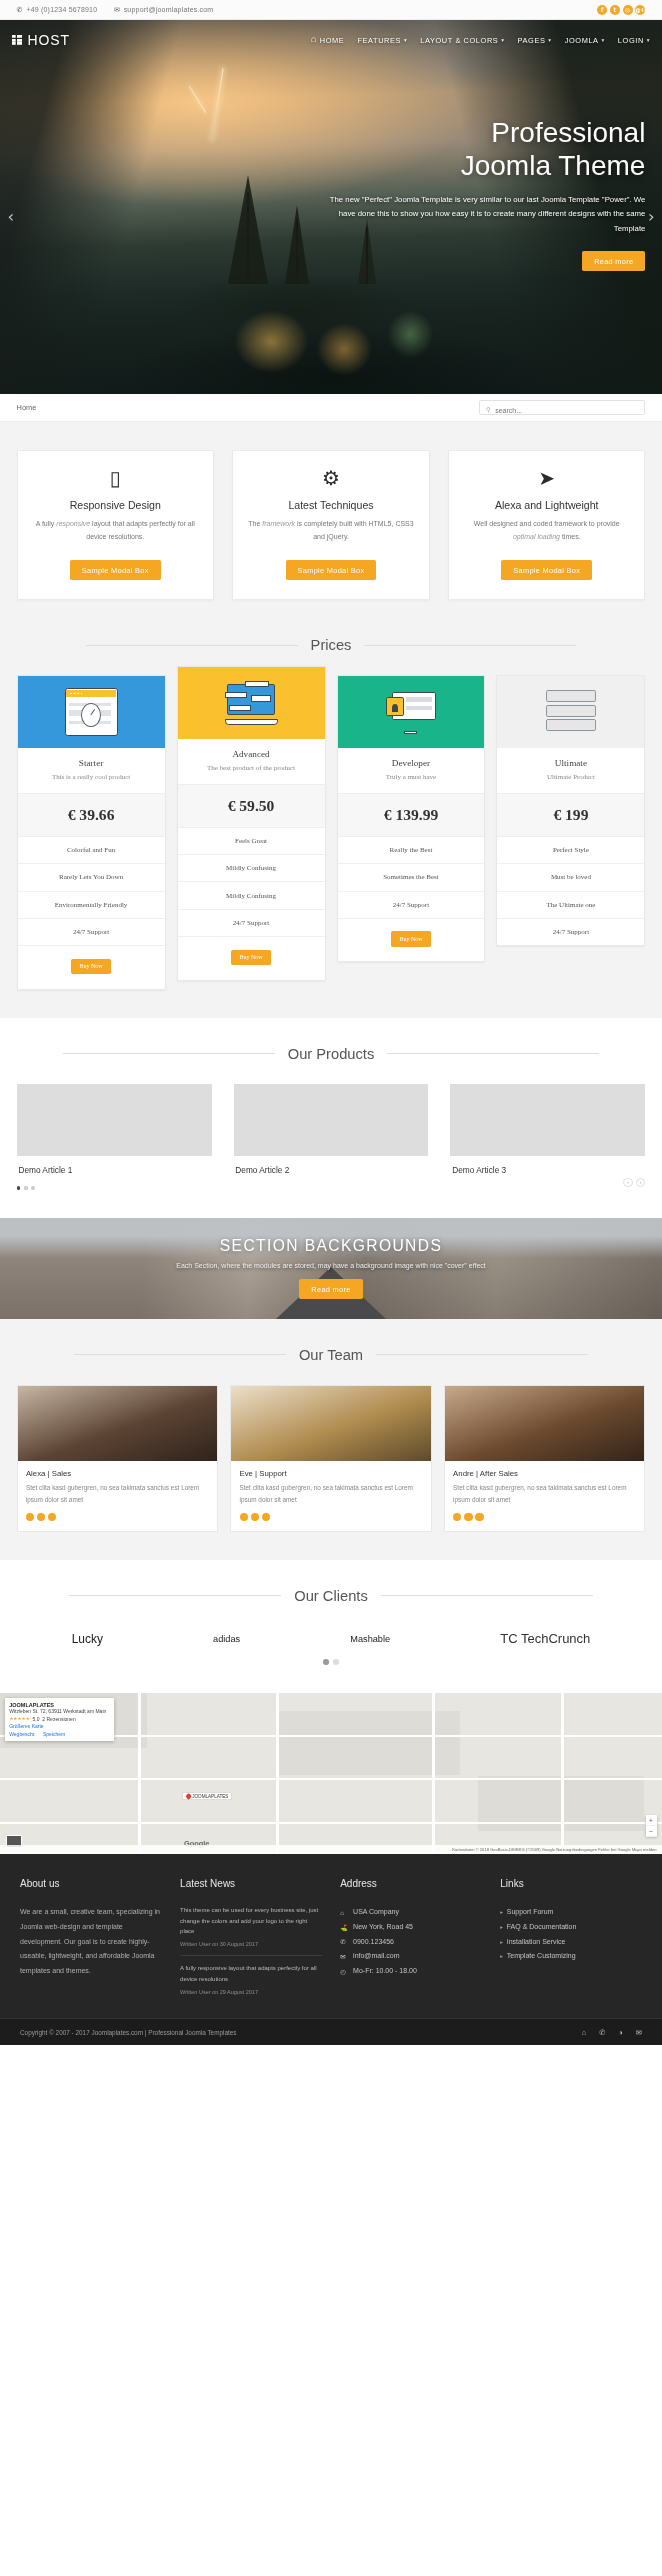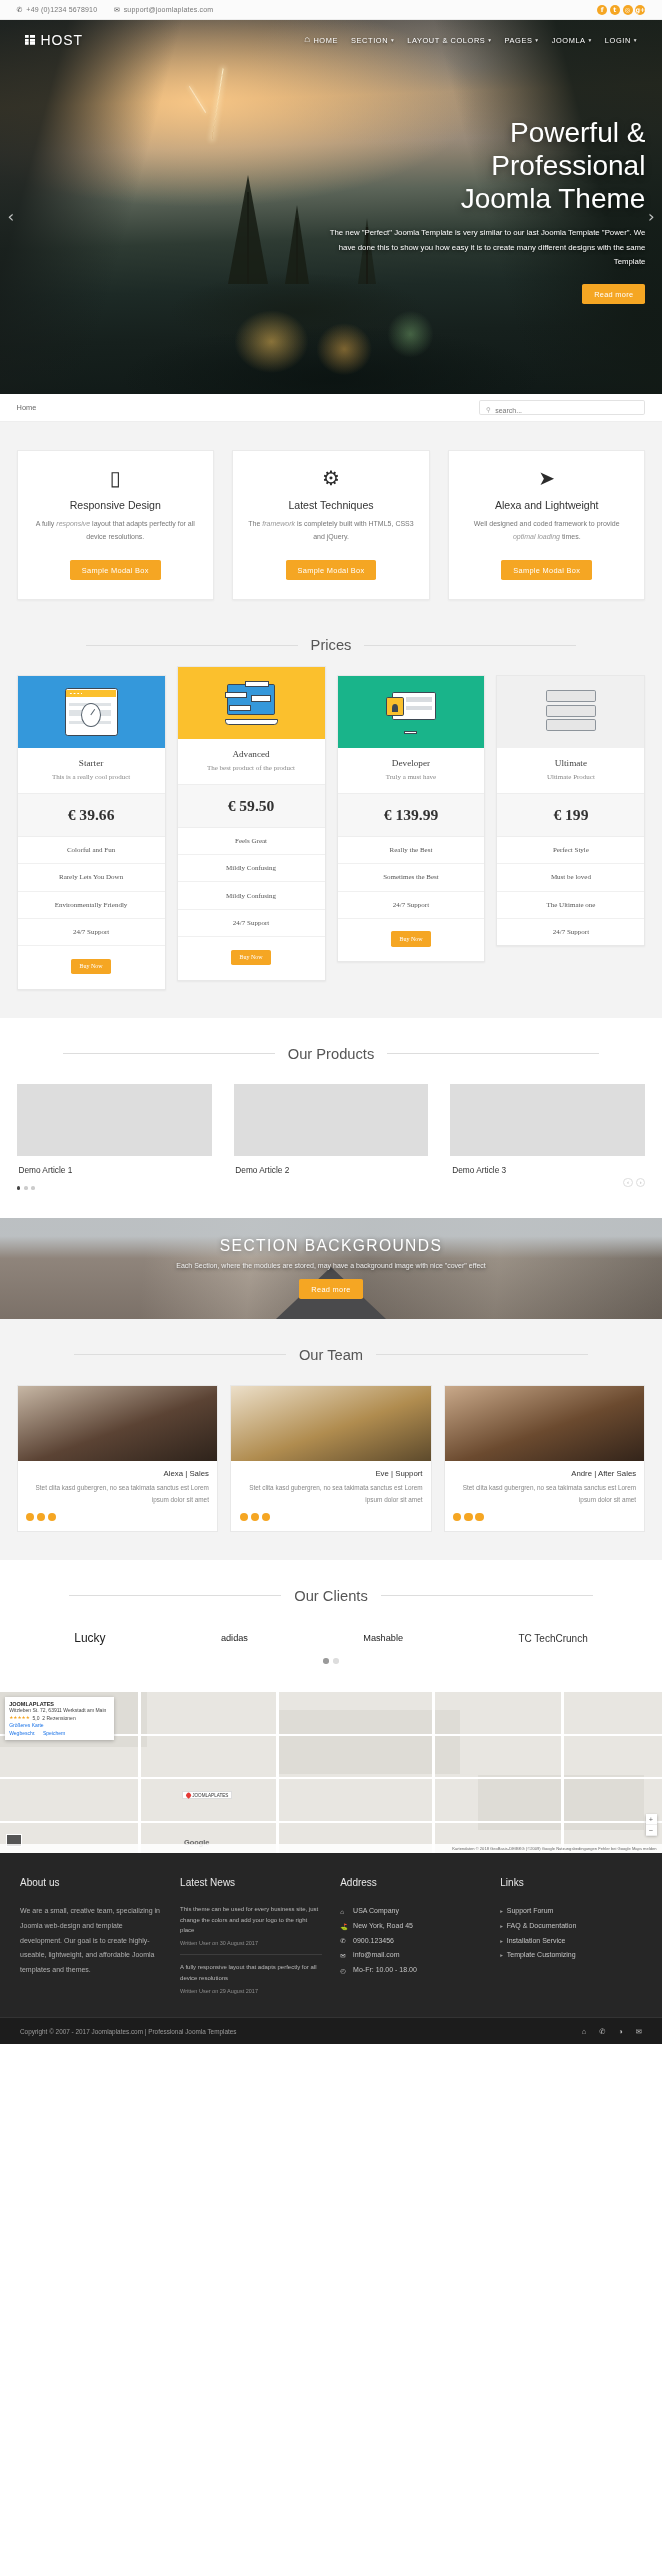--- a/index.html
+++ b/index.html
@@ -74,21 +74,21 @@
   }
   .bolt2 {
     position: absolute; left: 197px; top: 64px; width: 0.9px; height: 31px;
     background: rgba(255,245,220,.7); transform: rotate(-32deg);
     box-shadow: 0 0 4.6px 0.9px rgba(255,240,200,.4);
   }
 
   
   .navbar {
     position: absolute; top: 0; left: 0; right: 0; height: 40px;
-    display: flex; align-items: center; padding: 0 25px; z-index: 6;
+    display: flex; align-items: center; padding: 0 12px; z-index: 6;
   }
   .brand { display: flex; align-items: center; gap: 5.5px; color: #fff; }
   .brand .grid-ico {
     width: 10px; height: 10px;
     background:
       linear-gradient(#fff,#fff) 0 0/3.7px 2.8px no-repeat,
       linear-gradient(#fff,#fff) 0 3.7px/3.7px 2.8px no-repeat,
       linear-gradient(#fff,#fff) 0 7.4px/3.7px 2.8px no-repeat,
       linear-gradient(#fff,#fff) 4.6px 0/5.5px 2.8px no-repeat,
       linear-gradient(#fff,#fff) 4.6px 3.7px/5.5px 2.8px no-repeat,
@@ -232,36 +232,36 @@
     position: absolute; bottom: 0; left: 50%; transform: translateX(-50%);
     width: 0; height: 0; border-left: 55px solid transparent; border-right: 55px solid transparent;
     border-bottom: 52px solid #4a4a4c;
   }
   .bgsect h2 { color: #fff; font-size: 15.6px; font-weight: 300; letter-spacing: 1.4px; position: relative; text-shadow: 0 0.9px 5.5px rgba(0,0,0,.4);}
   .bgsect p { color: #f0f0f0; font-size: 7px; margin-top: 7.4px; position: relative; text-shadow: 0 0.9px 3.7px rgba(0,0,0,.6);}
   .bgsect .rm { margin-top: 10px; position: relative; }
 
   
   .team-row { display: flex; gap: 12px; }
-  .tcard { flex: 1; background: #fff; border: 0.9px solid #e8e8e8; text-align: right; }
+  .tcard { flex: 1; background: #fff; border: 0.9px solid #e8e8e8; }
   .tcard .tph { height: 75px; }
   .tp1 { background: linear-gradient(160deg,#c7b7a5,#5b4334 55%,#2e231b); }
   .tp2 { background: linear-gradient(160deg,#d8d3cc,#6f6257 55%,#3b342d); }
   .tp3 { background: linear-gradient(160deg,#ecdfc9,#b08c4f 55%,#5d4a2c); }
   .tp4 { background: linear-gradient(160deg,#c9a98a,#6b4a2f 55%,#33241a); }
   .tcard .tn { font-size: 7.8px; color: #333; padding: 8.3px 8.3px 4.6px; }
   .tcard .tb { font-size: 6.4px; color: #888; line-height: 1.75; padding: 0 8.3px 8.3px; }
   .tsoc { display: flex; gap: 2.8px; padding: 0 8.3px 9.2px; }
   .tsoc .s { width: 8.3px; height: 8.3px; border-radius: 50%; background: #f5a623; }
 
   
   .clients-row { display: flex; align-items: center; justify-content: space-around; padding: 5.5px 0 13px; }
   .cli { font-size: 12px; color: #222; }
   .cli.sm { font-size: 9.2px; }
-  .cli.tc { font-size: 10px; color:#333; display:flex; align-items:center; gap:2.8px;}
+  .cli.tc { font-size: 13px; color:#333; display:flex; align-items:center; gap:2.8px;}
   .cdots { display: flex; gap: 4.6px; justify-content: center; }
   .cdot { width: 5.5px; height: 5.5px; border-radius: 50%; background: #ddd; }
   .cdot.on { background: #9a9a9a; }
 
   
   .map { height: 161px; position: relative; background: #e8e6e1; overflow: hidden; }
   .mroad { position: absolute; background: #fff; }
   .mroad.h { height: 2.8px; left: 0; right: 0; }
   .mroad.v { width: 2.8px; top: 0; bottom: 0; }
   .mblock { position:absolute; background:#dedcd6; }
@@ -338,21 +338,21 @@
       <div class="brand">
         <span class="grid-ico"></span>
         <span class="bname">HOST</span>
       </div>
       <div class="mainmenu">
         <span class="mi">
           <span class="home-ico">☖</span>
           <span>HOME</span>
         </span>
         <span class="mi">
-          <span>SECTION</span>
+          <span>FEATURES</span>
           <span class="car">▾</span>
         </span>
         <span class="mi">
           <span>LAYOUT &amp; COLORS</span>
           <span class="car">▾</span>
         </span>
         <span class="mi">
           <span>PAGES</span>
           <span class="car">▾</span>
         </span>
@@ -362,21 +362,20 @@
         </span>
         <span class="mi">
           <span>LOGIN</span>
           <span class="car">▾</span>
         </span>
       </div>
     </div>
 
     <div class="hero-text">
       <div class="hero-title">
-        <div>Powerful &amp;</div>
         <div>Professional</div>
         <div>Joomla Theme</div>
       </div>
       <div class="hero-sub">The new "Perfect" Joomla Template is very similar to our last Joomla Template "Power". We have done this to show you how easy it is to create many different designs with the same Template</div>
       <button class="btn-orange hero-btn">Read more</button>
     </div>
 
     <span class="arrow l">‹</span>
     <span class="arrow r">›</span>
   </div>

